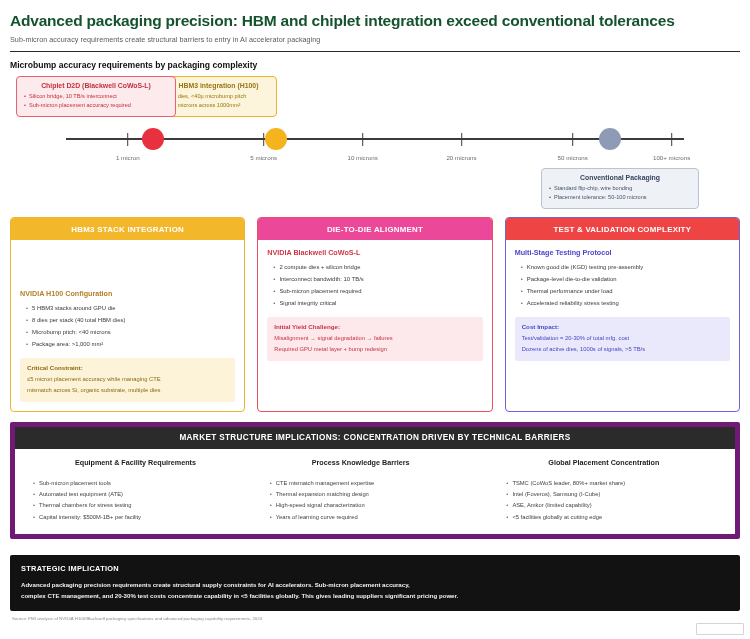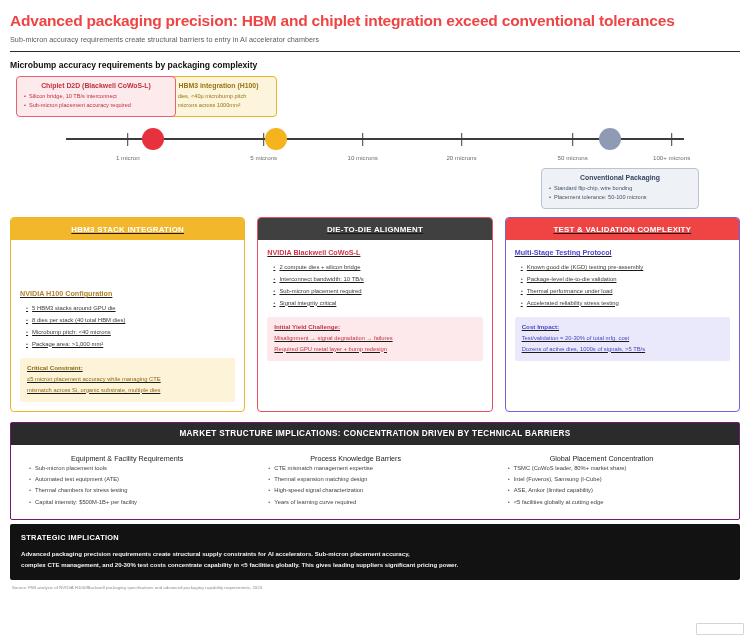--- a/index.html
+++ b/index.html
@@ -20,21 +20,21 @@
     position: relative;
     box-sizing: border-box;
     padding: 10px 8px 0 8px;
   }
 
   
   .title {
     font-size: 15.5px;
     font-weight: bold;
     letter-spacing: -0.2px;
-    color: #ef4444;
+    color: #14532d;
     line-height: 1.15;
     margin: 2px 0 0 2px;
     white-space: nowrap;
   }
   .subtitle {
     font-size: 7.2px;
     color: #5a5a5a;
     margin: 5px 0 0 2px;
     letter-spacing: 0.05px;
   }
@@ -125,21 +125,20 @@
     gap: 12px;
     margin-top: 9px;
     padding: 0 2px;
   }
   .card {
     flex: 1;
     box-sizing: border-box;
     border-radius: 4px;
     overflow: hidden;
     background: #ffffff;
-    text-decoration: underline;
   }
   .card-head {
     text-align: center;
     font-size: 7.9px;
     font-weight: bold;
     letter-spacing: 0.25px;
     color: #ffffff;
     padding: 6.5px 2px;
   }
   .card-body {
@@ -180,81 +179,81 @@
   }
 
   .card-amber { border: 1px solid #eab72c; }
   .card-amber .card-head { background: #f3b72c; }
   .card-amber .card-sub  { color: #b4802a; margin-top: 41px; }
   .card-amber .note      { background: #fcf3d8; }
   .card-amber .note-title,
   .card-amber .note-line { color: #8d6a14; }
 
   .card-red { border: 1px solid #e8505f; }
-  .card-red .card-head { background: #404040; text-align: center; }
+  .card-red .card-head { background: #ec4899; text-align: center; }
   .card-red .card-sub  { color: #cf3646; }
   .card-red .note      { background: #fde9eb; }
   .card-red .note-title,
   .card-red .note-line { color: #c43544; }
 
   .card-purple { border: 1px solid #6b66e0; }
   .card-purple .card-head { background: #ef4444; }
   .card-purple .card-sub  { color: #4b46c9; }
   .card-purple .note      { background: #e9e9fb; }
   .card-purple .note-title,
   .card-purple .note-line { color: #4a45c2; }
 
   
   .market {
     margin: 10px 2px 0 2px;
-    border: 1px solid #701a75;
+    border: 5px solid #701a75;
     border-radius: 2px;
     background: #ffffff;
   }
   .market-head {
     background: #2b2b2b;
     color: #ffffff;
     text-align: center;
     font-size: 8.2px;
     font-weight: bold;
     letter-spacing: 0.35px;
     padding: 6.5px 2px;
   }
   .market-body {
     display: flex;
     padding: 9px 12px 11px 12px;
     gap: 14px;
   }
   .mcol { flex: 1; }
   .mcol-title {
     font-size: 7.2px;
-    font-weight: normal;
+    font-weight: bold;
     color: #1c1c1c;
-    margin-bottom: 0;
+    margin-bottom: 11px;
     padding-left: 48px;
   }
   .mcol ul {
     margin: 0;
     padding: 0 0 0 6px;
     list-style: none;
   }
   .mcol li {
     font-size: 5.8px;
     line-height: 1.95;
     color: #3f3f3f;
   }
   .mcol li::before {
     content: "\2022";
     margin-right: 4px;
     color: #6a6a6a;
   }
 
   
   .strategic {
-    margin: 4px 2px 0 2px;
+    margin: 16px 2px 0 2px;
     background: #121212;
     color: #ffffff;
     border-radius: 2px;
     padding: 9px 11px 10px 11px;
   }
   .strat-title {
     font-size: 7.4px;
     font-weight: bold;
     letter-spacing: 0.3px;
     margin-bottom: 6px;
@@ -283,21 +282,21 @@
     border-radius: 1px;
     background: #ffffff;
   }
 </style>
 </head>
 <body>
 
 <div class="page">
 
   <div class="title">Advanced packaging precision: HBM and chiplet integration exceed conventional tolerances</div>
-  <div class="subtitle">Sub-micron accuracy requirements create structural barriers to entry in AI accelerator chambers</div>
+  <div class="subtitle">Sub-micron accuracy requirements create structural barriers to entry in AI accelerator packaging</div>
   <div class="rule"></div>
 
   <div class="section-head">Microbump accuracy requirements by packaging complexity</div>
   <div class="timeline-wrap">
     <div class="axis" id="axis">
         <div class="tick" style="left: 10%;"></div>
         <div class="tick-label" style="left: 10%;">1 micron</div>
         <div class="tick" style="left: 32%;"></div>
         <div class="tick-label" style="left: 32%;">5 microns</div>
         <div class="tick" style="left: 48%;"></div>

